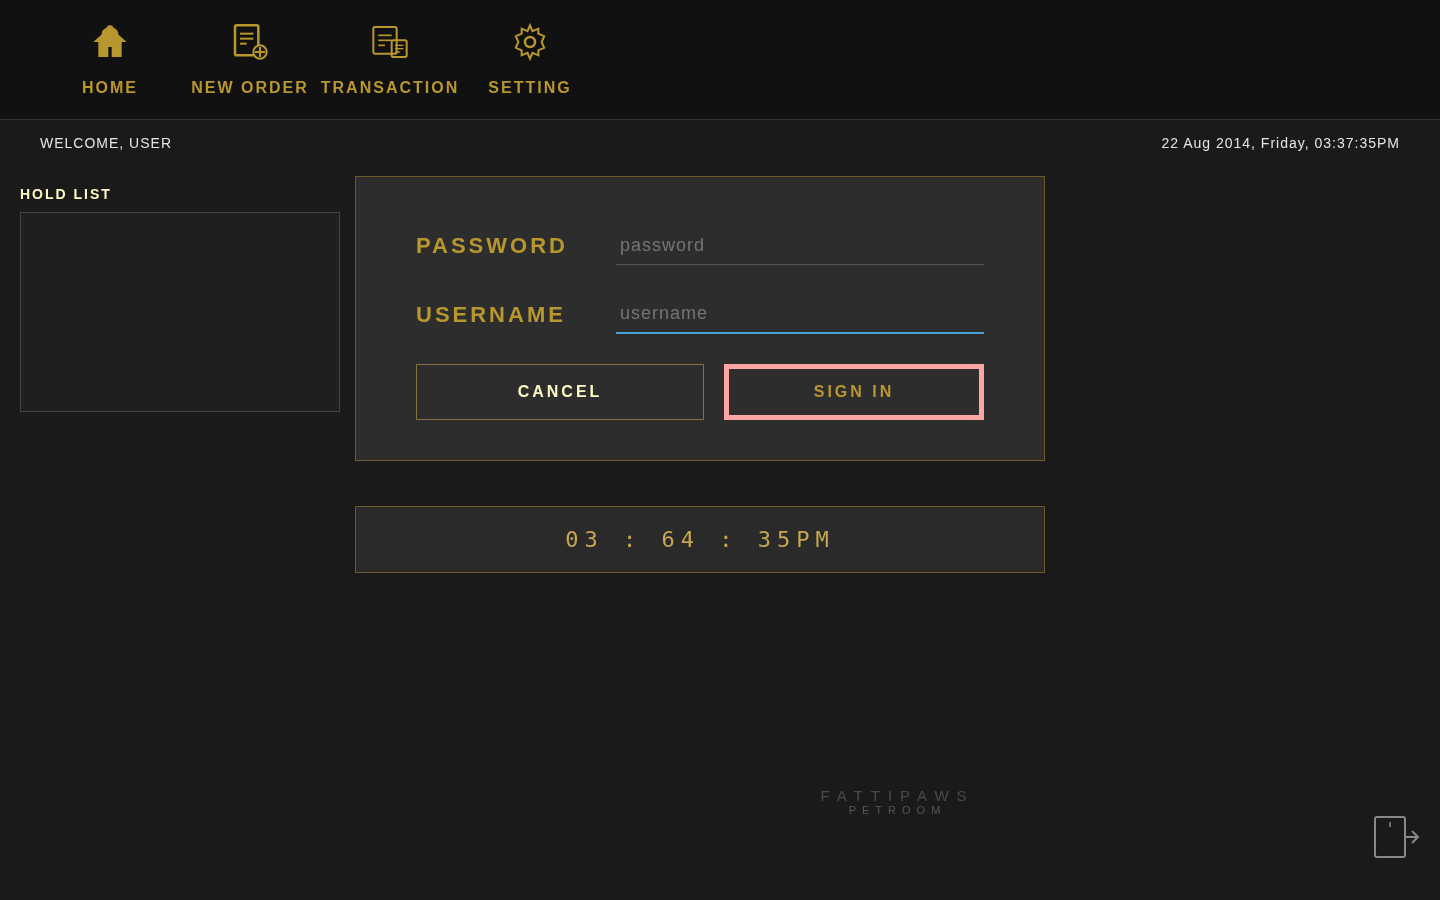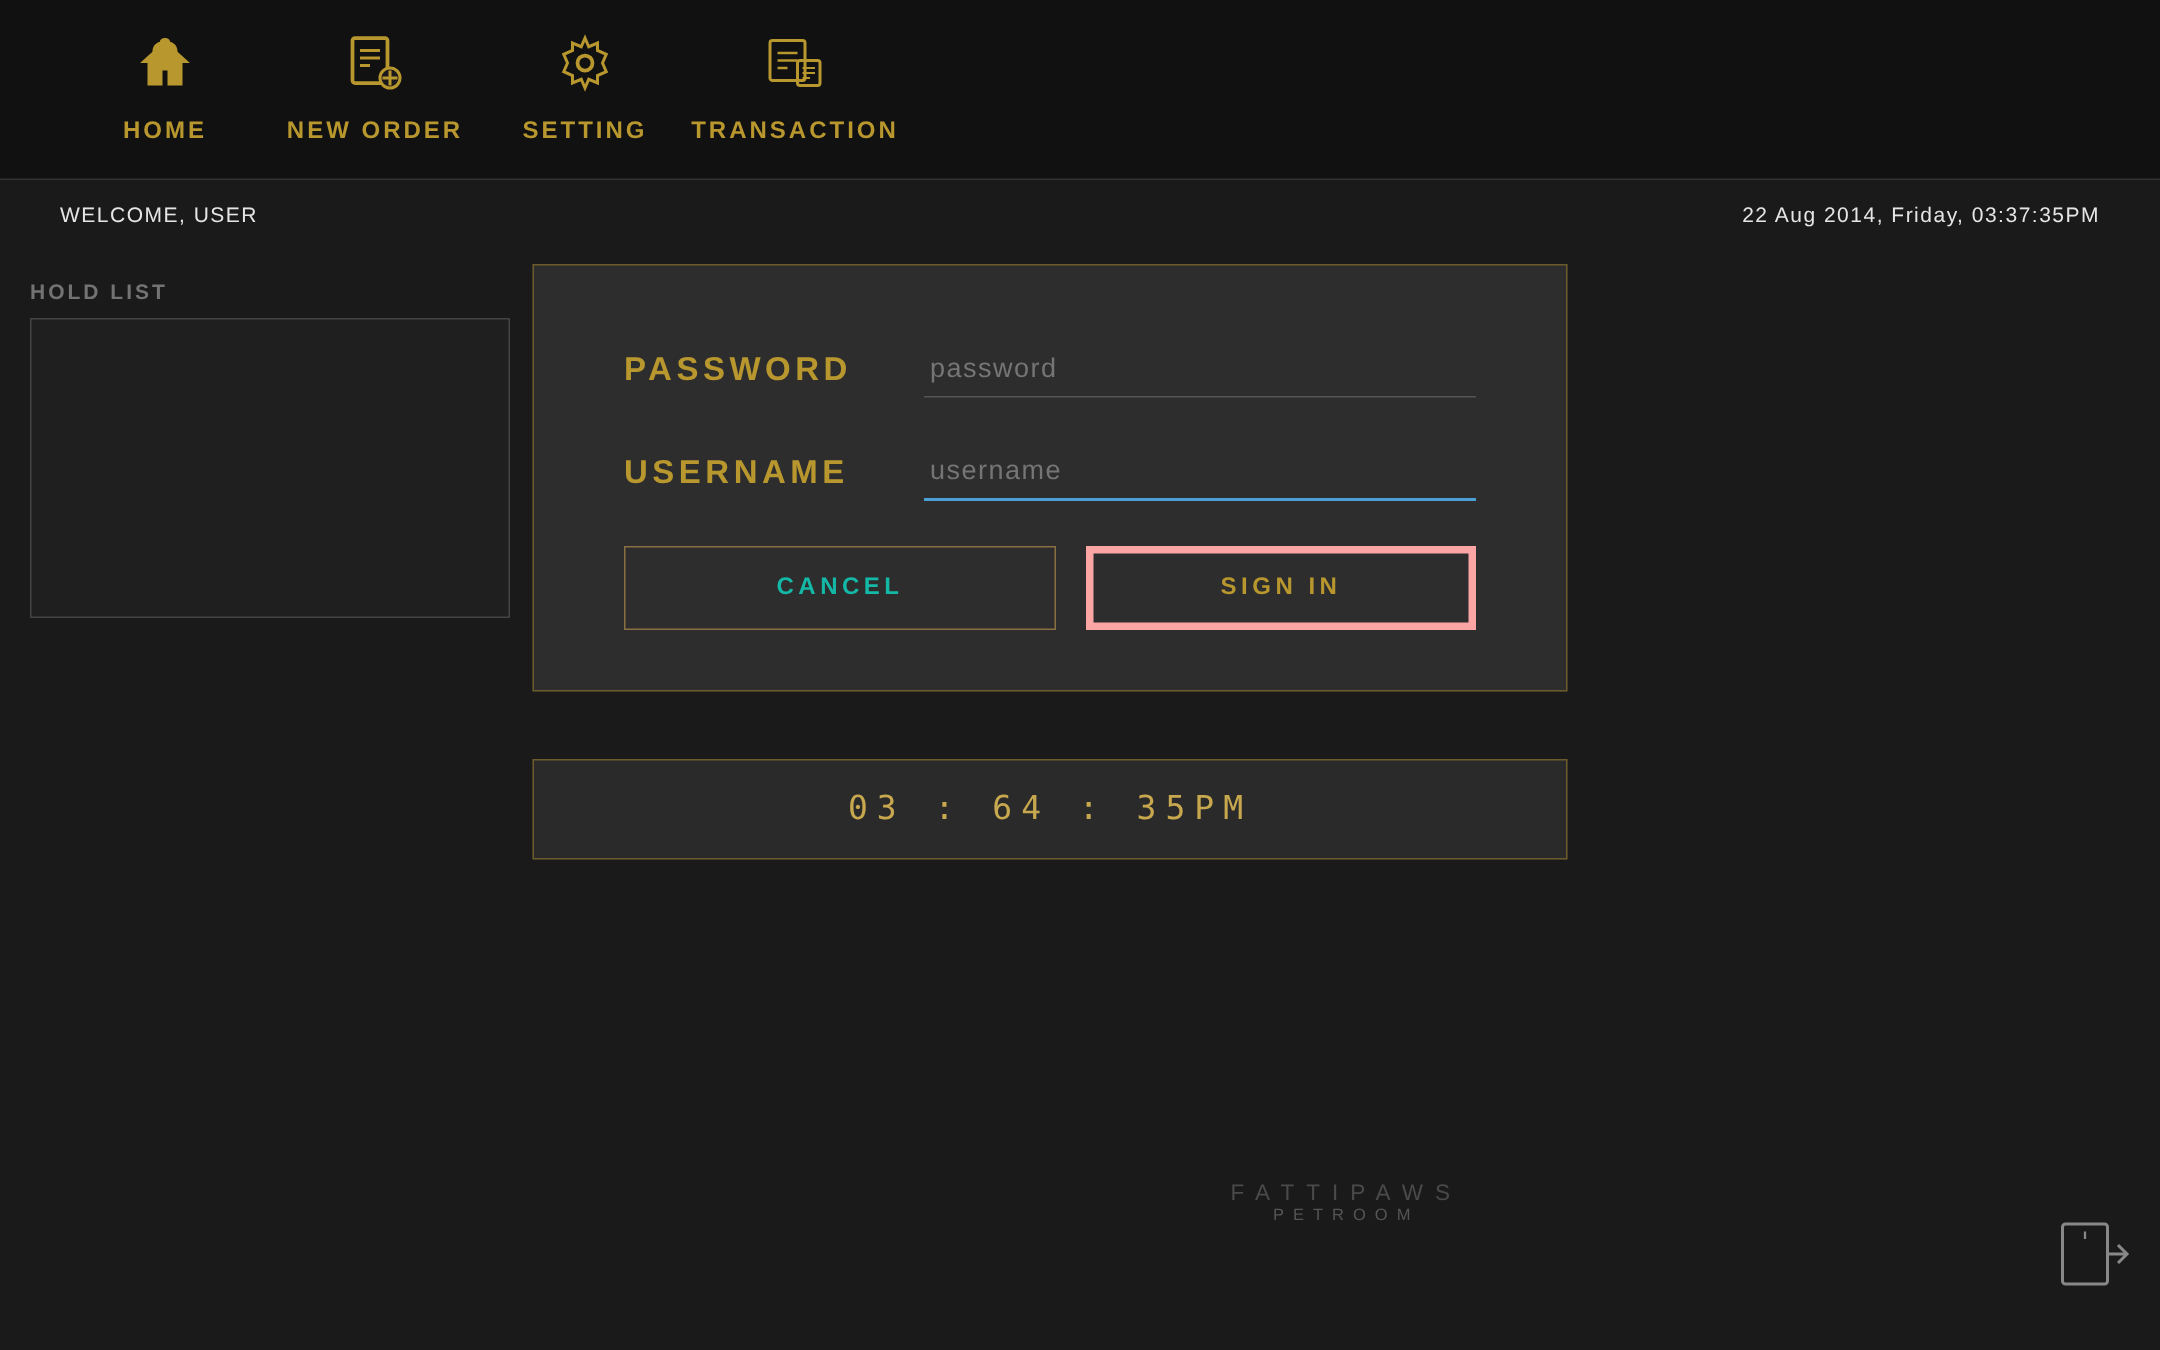--- a/index.html
+++ b/index.html
@@ -70,21 +70,21 @@
     .left-panel {
       position: absolute;
       left: 0;
       top: 0;
       width: 360px;
       height: 100%;
       padding: 20px;
     }
 
     .hold-list-title {
-      color: #737373;
+      color: #fef9c3;
       font-size: 14px;
       letter-spacing: 2px;
       font-weight: bold;
       margin-bottom: 10px;
     }
 
     .hold-list-box {
       width: 100%;
       height: 200px;
       border: 1px solid #444;
@@ -156,21 +156,21 @@
       display: flex;
       gap: 20px;
       margin-top: 20px;
     }
 
     .btn-cancel {
       flex: 1;
       padding: 18px;
       background: transparent;
       border: 1px solid #8a7040;
-      color: #14b8a6;
+      color: #fef9c3;
       font-size: 16px;
       letter-spacing: 3px;
       font-weight: bold;
       cursor: pointer;
     }
 
     .btn-signin {
       flex: 1;
       background: transparent;
       border: 5px solid #fca5a5;
@@ -257,46 +257,46 @@
         <line x1="6" y1="10" x2="14" y2="10" stroke="#b8972e" stroke-width="1.2"></line>
         <line x1="6" y1="13" x2="10" y2="13" stroke="#b8972e" stroke-width="1.2"></line>
         <circle cx="18" cy="18" r="4" fill="#1a1a1a" stroke="#b8972e" stroke-width="1.2"></circle>
         <line x1="18" y1="15" x2="18" y2="21" stroke="#b8972e" stroke-width="1.2"></line>
         <line x1="15" y1="18" x2="21" y2="18" stroke="#b8972e" stroke-width="1.2"></line>
       </svg>
     </div>
     <span class="nav-label">NEW ORDER</span>
   </div>
 
-
-  <div class="nav-item">
-    <div class="nav-icon">
-      <svg class="icon-svg" viewBox="0 0 24 24" xmlns="http://www.w3.org/2000/svg">
-        <circle cx="12" cy="12" r="3" fill="none" stroke="#b8972e" stroke-width="1.5"></circle>
-        <path d="M12 2 L13.5 5.5 L17 4 L17 7 L20.5 8.5 L19 12 L20.5 15.5 L17 17 L17 20 L13.5 18.5 L12 22 L10.5 18.5 L7 20 L7 17 L3.5 15.5 L5 12 L3.5 8.5 L7 7 L7 4 L10.5 5.5 Z" fill="none" stroke="#b8972e" stroke-width="1.2"></path>
-      </svg>
-    </div>
-    <span class="nav-label">SETTING</span>
-  </div>
 
   <div class="nav-item">
     <div class="nav-icon">
       <svg class="icon-svg" viewBox="0 0 24 24" xmlns="http://www.w3.org/2000/svg">
         <rect x="2" y="3" width="14" height="16" rx="1" fill="none" stroke="#b8972e" stroke-width="1.2"></rect>
         <line x1="5" y1="8" x2="13" y2="8" stroke="#b8972e" stroke-width="1"></line>
         <line x1="5" y1="11" x2="13" y2="11" stroke="#b8972e" stroke-width="1"></line>
         <line x1="5" y1="14" x2="9" y2="14" stroke="#b8972e" stroke-width="1"></line>
         <rect x="13" y="11" width="9" height="10" rx="1" fill="none" stroke="#b8972e" stroke-width="1.2"></rect>
         <line x1="15" y1="14" x2="20" y2="14" stroke="#b8972e" stroke-width="0.8"></line>
         <line x1="15" y1="16" x2="20" y2="16" stroke="#b8972e" stroke-width="0.8"></line>
         <line x1="15" y1="18" x2="18" y2="18" stroke="#b8972e" stroke-width="0.8"></line>
       </svg>
     </div>
     <span class="nav-label">TRANSACTION</span>
   </div>
+
+  <div class="nav-item">
+    <div class="nav-icon">
+      <svg class="icon-svg" viewBox="0 0 24 24" xmlns="http://www.w3.org/2000/svg">
+        <circle cx="12" cy="12" r="3" fill="none" stroke="#b8972e" stroke-width="1.5"></circle>
+        <path d="M12 2 L13.5 5.5 L17 4 L17 7 L20.5 8.5 L19 12 L20.5 15.5 L17 17 L17 20 L13.5 18.5 L12 22 L10.5 18.5 L7 20 L7 17 L3.5 15.5 L5 12 L3.5 8.5 L7 7 L7 4 L10.5 5.5 Z" fill="none" stroke="#b8972e" stroke-width="1.2"></path>
+      </svg>
+    </div>
+    <span class="nav-label">SETTING</span>
+  </div>
 </div>
 
 <div class="welcome-bar">
   <span>WELCOME, USER</span>
   <span>22 Aug 2014, Friday, 03:37:35PM</span>
 </div>
 
 <div class="main-content">
 
   <div class="left-panel">

